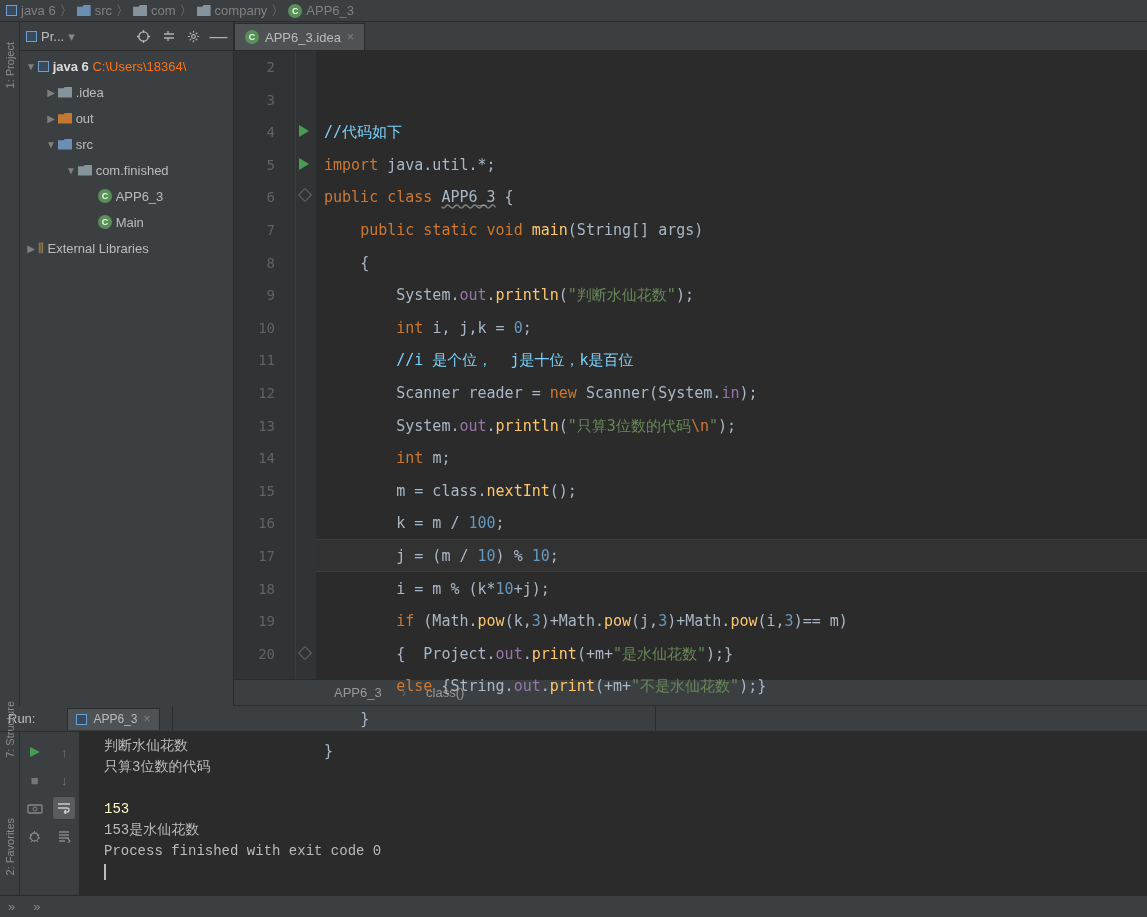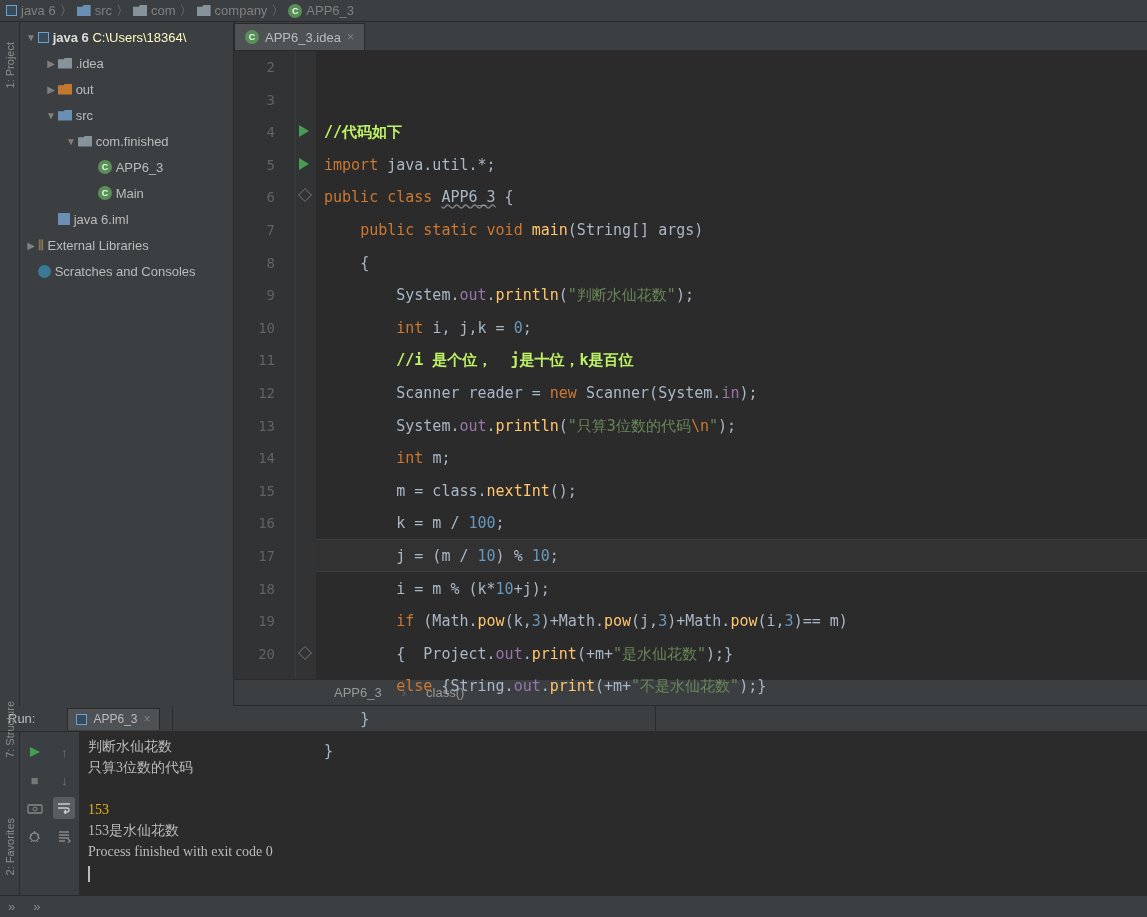--- a/index.html
+++ b/index.html
@@ -47,38 +47,38 @@
   .tab{height:27px;padding:0 10px;background:#4e5254;border:1px solid #2b2b2b;border-bottom:none;display:flex;align-items:center;gap:6px;color:#bbb;cursor:pointer;}
   .tab .x{color:#808080;font-size:12px;}
   .code-wrap{flex:1;display:flex;min-height:0;}
   .gutter{width:62px;background:#313335;text-align:right;color:#606366;font-size:14px;line-height:32.6px;padding-top:0;padding-right:20px;font-family:Consolas,monospace;border-right:1px solid #3a3c3e;}
   .gicons{width:20px;background:#313335;position:relative;}
   .run-tri{position:absolute;left:3px;width:0;height:0;border-left:10px solid #499c54;border-top:6px solid transparent;border-bottom:6px solid transparent;}
   .fold-diamond{position:absolute;left:4px;width:10px;height:10px;border:1px solid #666;transform:rotate(45deg);background:#313335;}
   .code{flex:1;padding:0 8px 0 8px;font-family:Consolas,monospace;font-size:15px;line-height:32.6px;color:#a9b7c6;white-space:pre;position:relative;}
   .code .hl{position:absolute;left:0;right:0;top:488px;height:32.6px;background:#323232;border-top:1px solid #3a3c3e;border-bottom:1px solid #3a3c3e;z-index:1;}
   .code .txt{position:relative;z-index:2;}
-  .kw{color:#cc7832;} .fn{color:#ffc66d;} .str{color:#6a8759;} .num{color:#6897bb;} .cmt{color:#bef264;font-weight:bold;} .field{color:#9876aa;} .escape{color:#cc7832;}
+  .kw{color:#cc7832;} .fn{color:#ffc66d;} .str{color:#6a8759;} .num{color:#6897bb;} .cmt{color:#7dd3fc;} .field{color:#9876aa;} .escape{color:#cc7832;}
   .underline{text-decoration:underline wavy #808080;}
 
   .crumbs2{height:26px;background:#3c3f41;border-top:1px solid #2b2b2b;display:flex;align-items:center;padding:0 20px;gap:20px;color:#999;font-size:13px;}
   .crumbs2 .sep{color:#666;}
 
   
   .run-panel{height:190px;border-top:1px solid #2b2b2b;display:flex;flex-direction:column;}
   .run-hdr{height:26px;background:#3c3f41;display:flex;align-items:center;padding:0 8px;gap:12px;border-bottom:1px solid #2b2b2b;}
   .run-hdr .tab{height:22px;background:#4e5254;padding:0 8px;font-size:12px;}
   .run-body{flex:1;display:flex;}
   .run-tb{width:20px;background:#3c3f41;border-right:1px solid #2b2b2b;display:flex;flex-direction:column;align-items:center;padding-top:8px;gap:12px;}
   .run-stripe{width:60px;background:#3c3f41;border-right:1px solid #2b2b2b;display:flex;flex-direction:column;padding-top:6px;}
   .rrow{display:flex;justify-content:space-around;height:28px;align-items:center;}
   .rbtn{width:22px;height:22px;display:flex;align-items:center;justify-content:center;cursor:pointer;color:#afb1b3;border-radius:3px;}
   .rbtn.active{background:#5a5d5f;}
-  .console{flex:1;background:#2b2b2b;color:#bbb;font-family:Liberation Serif, serif;font-size:14px;line-height:21px;padding:4px 8px;position:relative;}
-  .console .input{color:#eab308;}
+  .console{flex:1;background:#2b2b2b;color:#bbb;font-family:Liberation Mono, monospace;font-size:14px;line-height:21px;padding:4px 24px;position:relative;}
+  .console .input{color:#fef9c3;}
   .console .cursor{display:inline-block;width:2px;height:16px;background:#bbb;vertical-align:middle;}
 
   .status{height:22px;background:#3c3f41;border-top:1px solid #2b2b2b;display:flex;align-items:center;padding:0 8px;color:#888;gap:18px;}
 
   .run-hdr .divider{flex:1;display:flex;}
   .run-hdr .divider > div{flex:1;border-left:1px solid #2b2b2b;height:26px;}
 
   svg{display:block;}
 </style>
 </head>
@@ -113,31 +113,54 @@
 
 <div class="main-row">
 
   <div class="left-stripe">
     <span class="vlabel">1: Project</span>
     <span class="vlabel" style="margin-top:auto;margin-bottom:20px">7: Structure</span>
     <span class="vlabel" style="margin-bottom:20px">2: Favorites</span>
   </div>
 
   <div class="proj">
+    <div class="proj-hdr">
+      <span class="title">
+          <span class="module-ic"></span>
+          <span>Pr...</span>
+          <span style="color:#888">▾</span>
+        </span>
+      <span class="tb-ic">
+          <svg width="15" height="15" viewBox="0 0 16 16">
+            <circle cx="8" cy="8" r="5" fill="none" stroke="#afb1b3" stroke-width="1.4"></circle>
+            <path d="M8 1v3M8 12v3M1 8h3M12 8h3" stroke="#afb1b3" stroke-width="1.4"></path>
+          </svg>
+        </span>
+      <span class="tb-ic">
+          <svg width="14" height="14">
+            <path d="M2 5h10M2 9h10M6 2v3M6 9v3" stroke="#afb1b3" stroke-width="1.3"></path>
+          </svg>
+        </span>
+      <span class="tb-ic">
+          <svg width="15" height="15" viewBox="0 0 16 16">
+            <circle cx="8" cy="8" r="2" fill="none" stroke="#afb1b3" stroke-width="1.3"></circle>
+            <path d="M8 2v2M8 12v2M2 8h2M12 8h2M4 4l1.4 1.4M10.6 10.6L12 12M12 4l-1.4 1.4M5.4 10.6L4 12" stroke="#afb1b3" stroke-width="1.3"></path>
+          </svg>
+        </span>
+      <span class="tb-ic" style="font-size:18px;line-height:10px">—</span>
+    </div>
     <div class="tree">
-      <div class="tnode" style="padding-left:4px"><span class="exp">▼</span><span class="module-ic"></span>&nbsp;<b class="lbl" style="color:#ddd">java 6</b>&nbsp;<span style="color:#fef9c3">C:\Users\18364\</span></div>
+      <div class="tnode" style="padding-left:4px"><span class="exp">▼</span><span class="module-ic"></span>&nbsp;<b class="lbl" style="color:#ddd">java 6</b>&nbsp;<span style="color:#f97316">C:\Users\18364\</span></div>
       <div class="tnode" style="padding-left:24px"><span class="exp">▶</span><span class="folder-ic fol-gray"></span>&nbsp;<span class="lbl">.idea</span></div>
       <div class="tnode" style="padding-left:24px"><span class="exp">▶</span><span class="folder-ic fol-orange"></span>&nbsp;<span class="lbl">out</span></div>
       <div class="tnode" style="padding-left:24px"><span class="exp">▼</span><span class="folder-ic fol-blue"></span>&nbsp;<span class="lbl">src</span></div>
       <div class="tnode" style="padding-left:44px"><span class="exp">▼</span><span class="folder-ic fol-gray"></span>&nbsp;<span class="lbl">com.finished</span></div>
       <div class="tnode" style="padding-left:78px"><span class="class-ic">C</span>&nbsp;<span class="lbl">APP6_3</span></div>
       <div class="tnode" style="padding-left:78px"><span class="class-ic">C</span>&nbsp;<span class="lbl">Main</span></div>
-      <div class="tnode" style="padding-left:38px"><span class="iml-ic"></span>&nbsp;<span class="lbl">java 6.iml</span></div>
       <div class="tnode" style="padding-left:4px"><span class="exp">▶</span><span class="lib-ic">⫴</span>&nbsp;<span class="lbl">External Libraries</span></div>
-      <div class="tnode" style="padding-left:18px"><span class="scratch-ic"></span>&nbsp;<span class="lbl">Scratches and Consoles</span></div>
     </div>
   </div>
 
   <div class="editor">
     <div class="tabs">
       <div class="tab">
         <span class="class-ic">C</span>
         <span>APP6_3.idea</span>
         <span class="x">×</span>
       </div>

